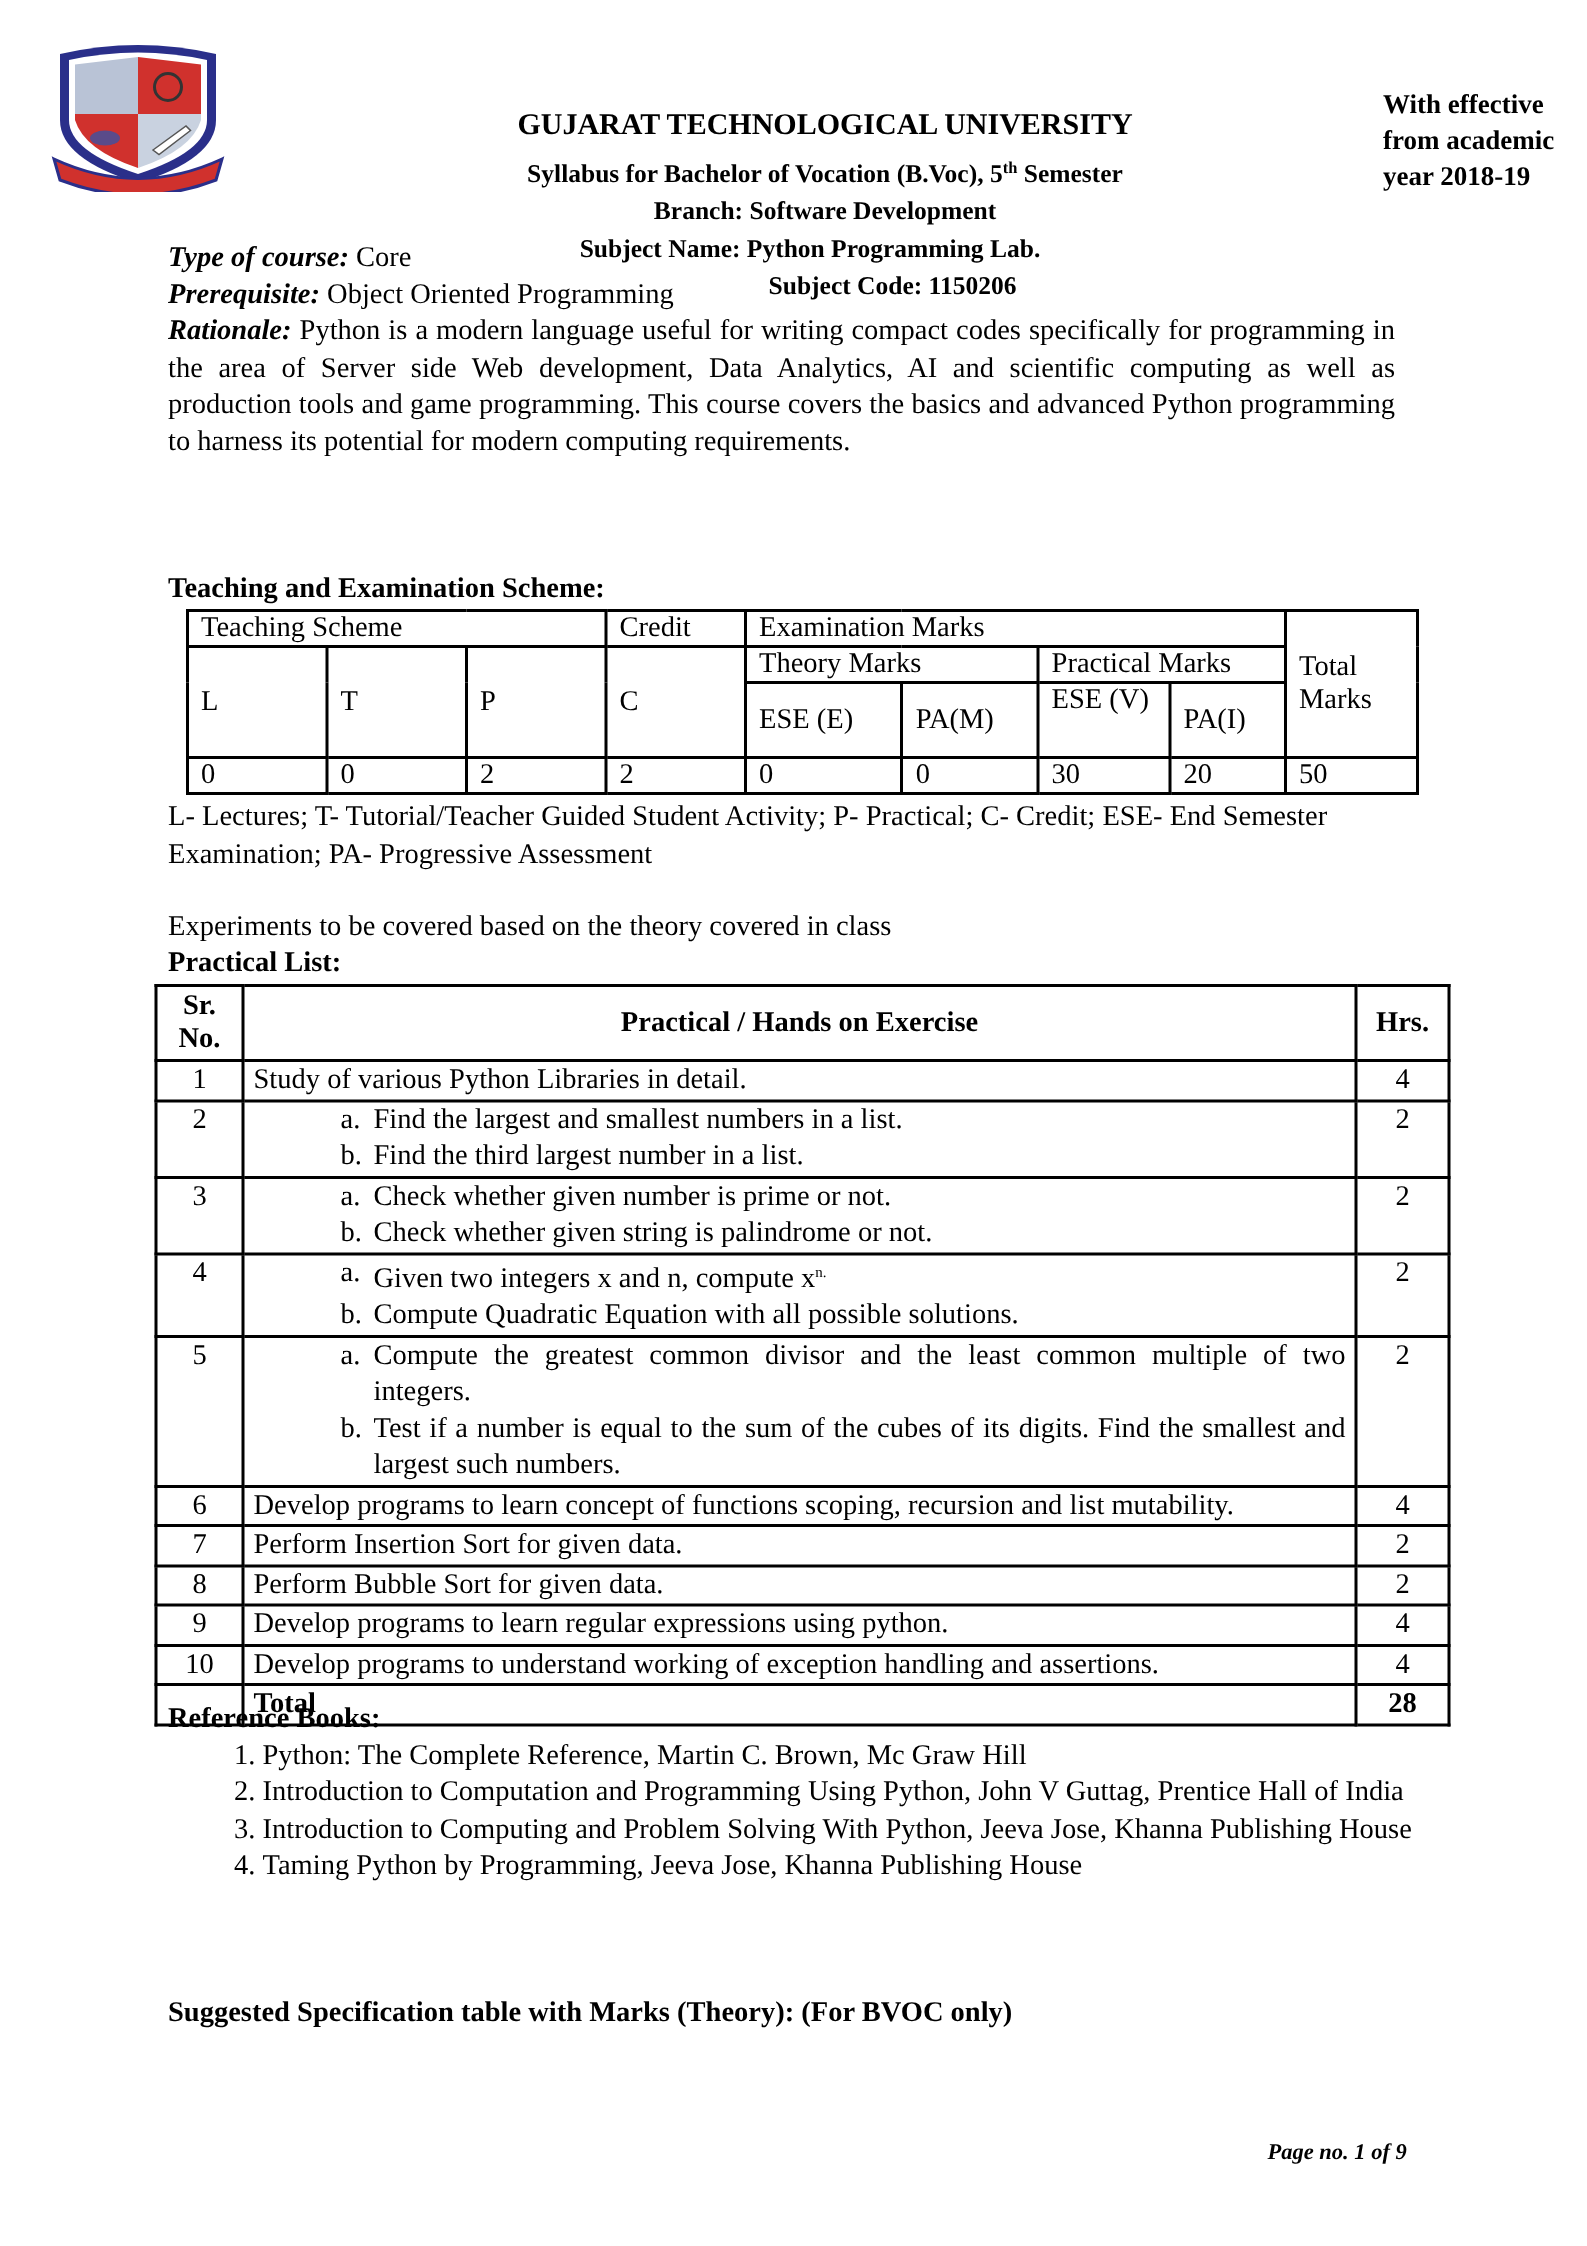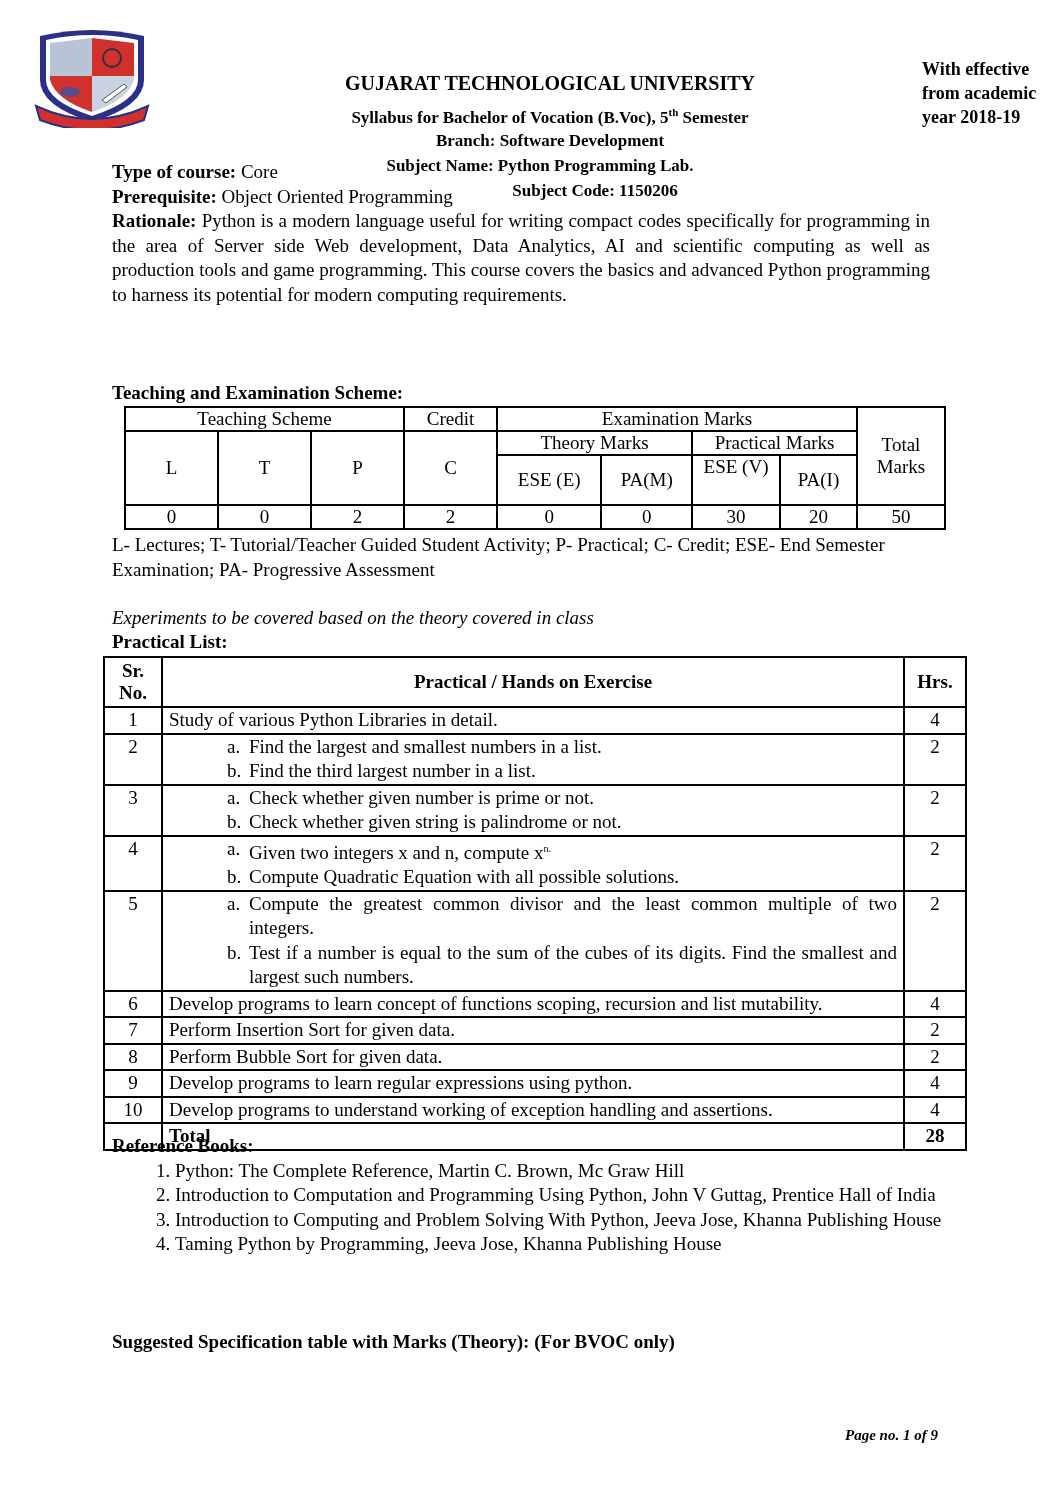--- a/index.html
+++ b/index.html
@@ -6,24 +6,24 @@
   body { width:1058px; height:1497px; position:relative; overflow:hidden;
          font-family:"Liberation Serif", serif; color:#000; font-size:19px; }
   .abs { position:absolute; }
   .logo { left:32px; top:28px; width:120px; height:100px; }
   .hdr { position:absolute; left:240px; width:620px; text-align:center; font-weight:bold; }
   .hdr-title { top:28px; font-size:20px;margin-top:44px; }
   .hdr-line { font-size:17px;margin-top:40px; }
   .effective { left:922px; top:57px; width:140px; font-weight:bold; font-size:18px; line-height:24px; }
   .meta { left:112px; width:818px; line-height:24.5px; }
   .meta p { margin:0; text-align:justify; }
-  .meta b { font-weight:bold; }
+  .meta b { font-weight:bold;font-style:italic; }
   table { border-collapse:collapse; font-family:"Liberation Serif", serif; }
   .scheme { position:absolute; left:124px; top:406px; width:822px; font-size:19px; }
-  .scheme td { border:2px solid #000; padding:0 8px; vertical-align:top; line-height:22px;text-align:center; }
+  .scheme td { border:2px solid #000; padding:0 8px; vertical-align:top; line-height:22px; }
   .prac { position:absolute; left:103px; top:656px; width:864px; font-size:19px; }
   .prac td { border:2px solid #000; padding:0 6px; vertical-align:top; line-height:24.5px; }
   .prac .sr { width:44px; text-align:center; }
   .prac .hr { width:48px; text-align:center; }
   .prac th { border:2px solid #000; font-weight:bold; line-height:22px; }
   .sub { display:flex; padding-left:58px; }
   .sub .lbl { width:22px; flex:none; }
   .sub .txt { flex:1; text-align:justify; }
   .refs { left:112px; top:1134px; width:830px; line-height:24.5px; }
   .refs ol { margin:0; padding-left:63px; }
@@ -100,21 +100,21 @@
     <td>30</td>
     <td>20</td>
     <td>50</td>
   </tr>
 </tbody>
   </table>
 <div class="abs meta" style="top:533px;">
   <p style="text-align:left;">L- Lectures; T- Tutorial/Teacher Guided Student Activity; P- Practical; C- Credit; ESE- End Semester Examination; PA- Progressive Assessment</p>
 </div>
 
-<div class="abs" style="left:112px; top:607px;font-style:italic;">Experiments to be covered based on the theory covered in class</div>
+<div class="abs" style="left:112px; top:607px;">Experiments to be covered based on the theory covered in class</div>
 <div class="abs" style="left:112px; top:631px; font-weight:bold;">Practical List:</div>
 
 <table class="prac">
   <tbody>
       <tr style="height:50px;">
     <th class="sr">Sr. No.</th>
     <th>Practical / Hands on Exercise</th>
     <th class="hr">Hrs.</th>
   </tr>
   <tr>

